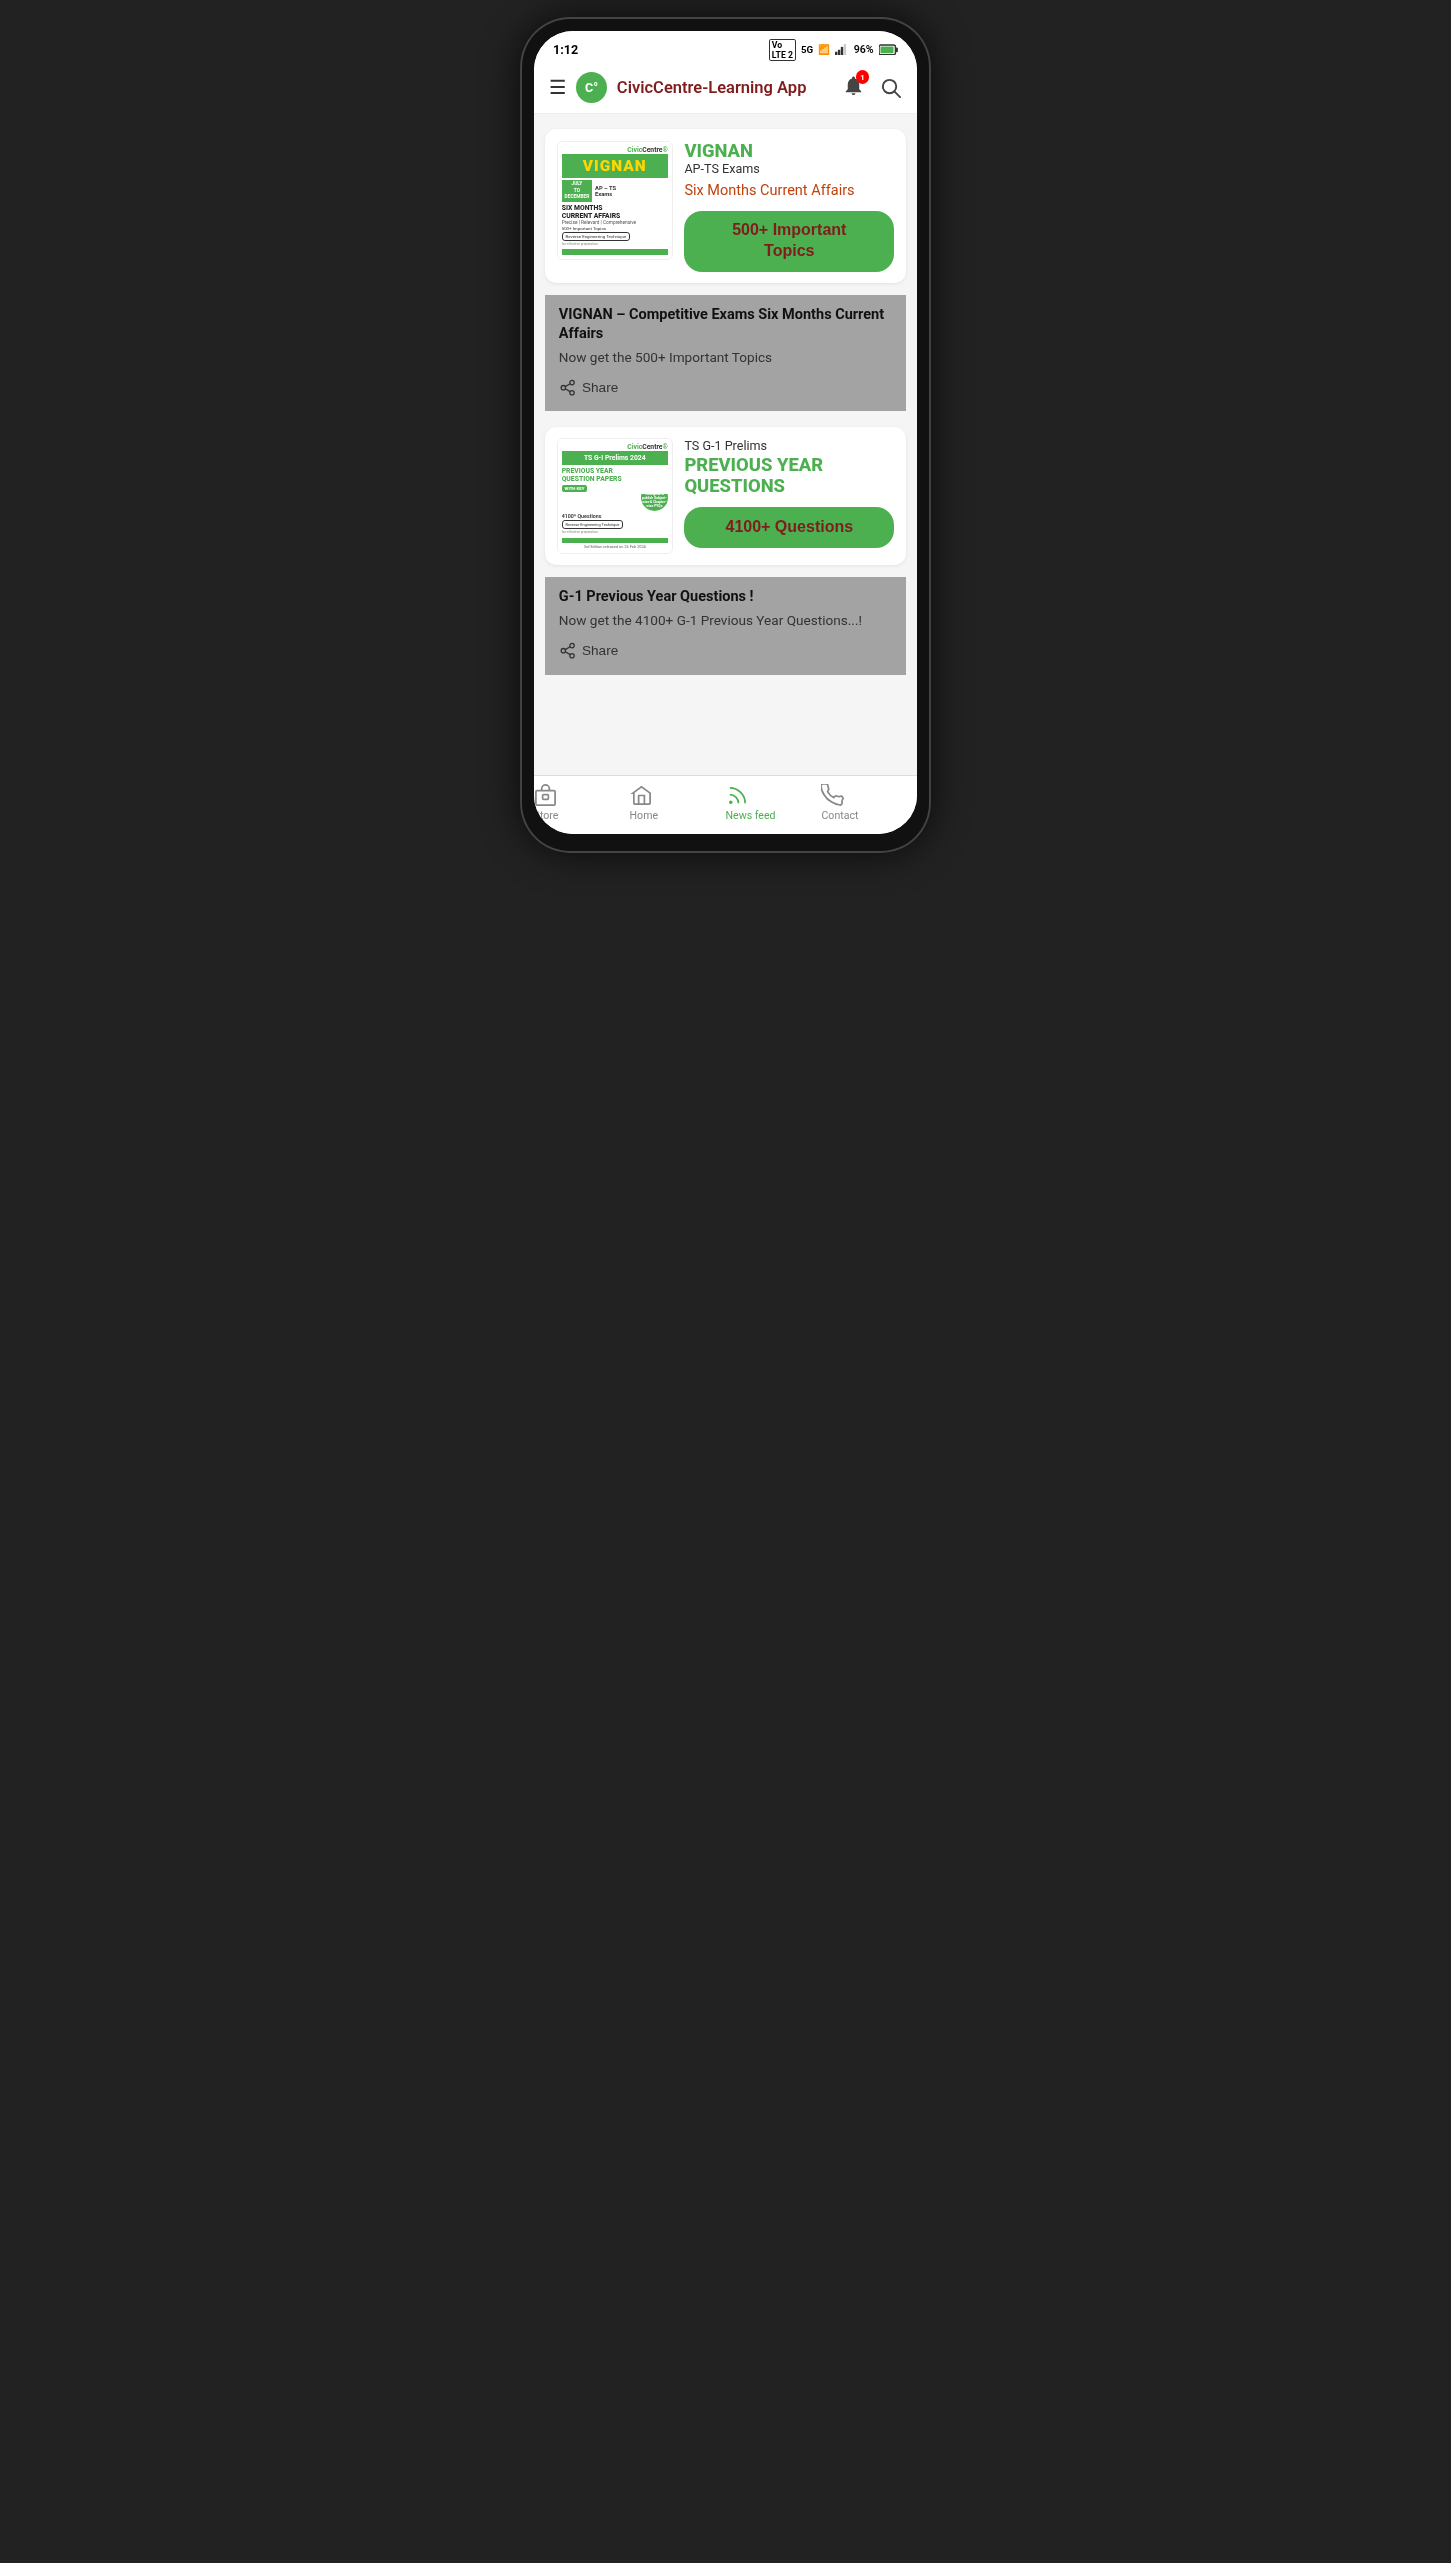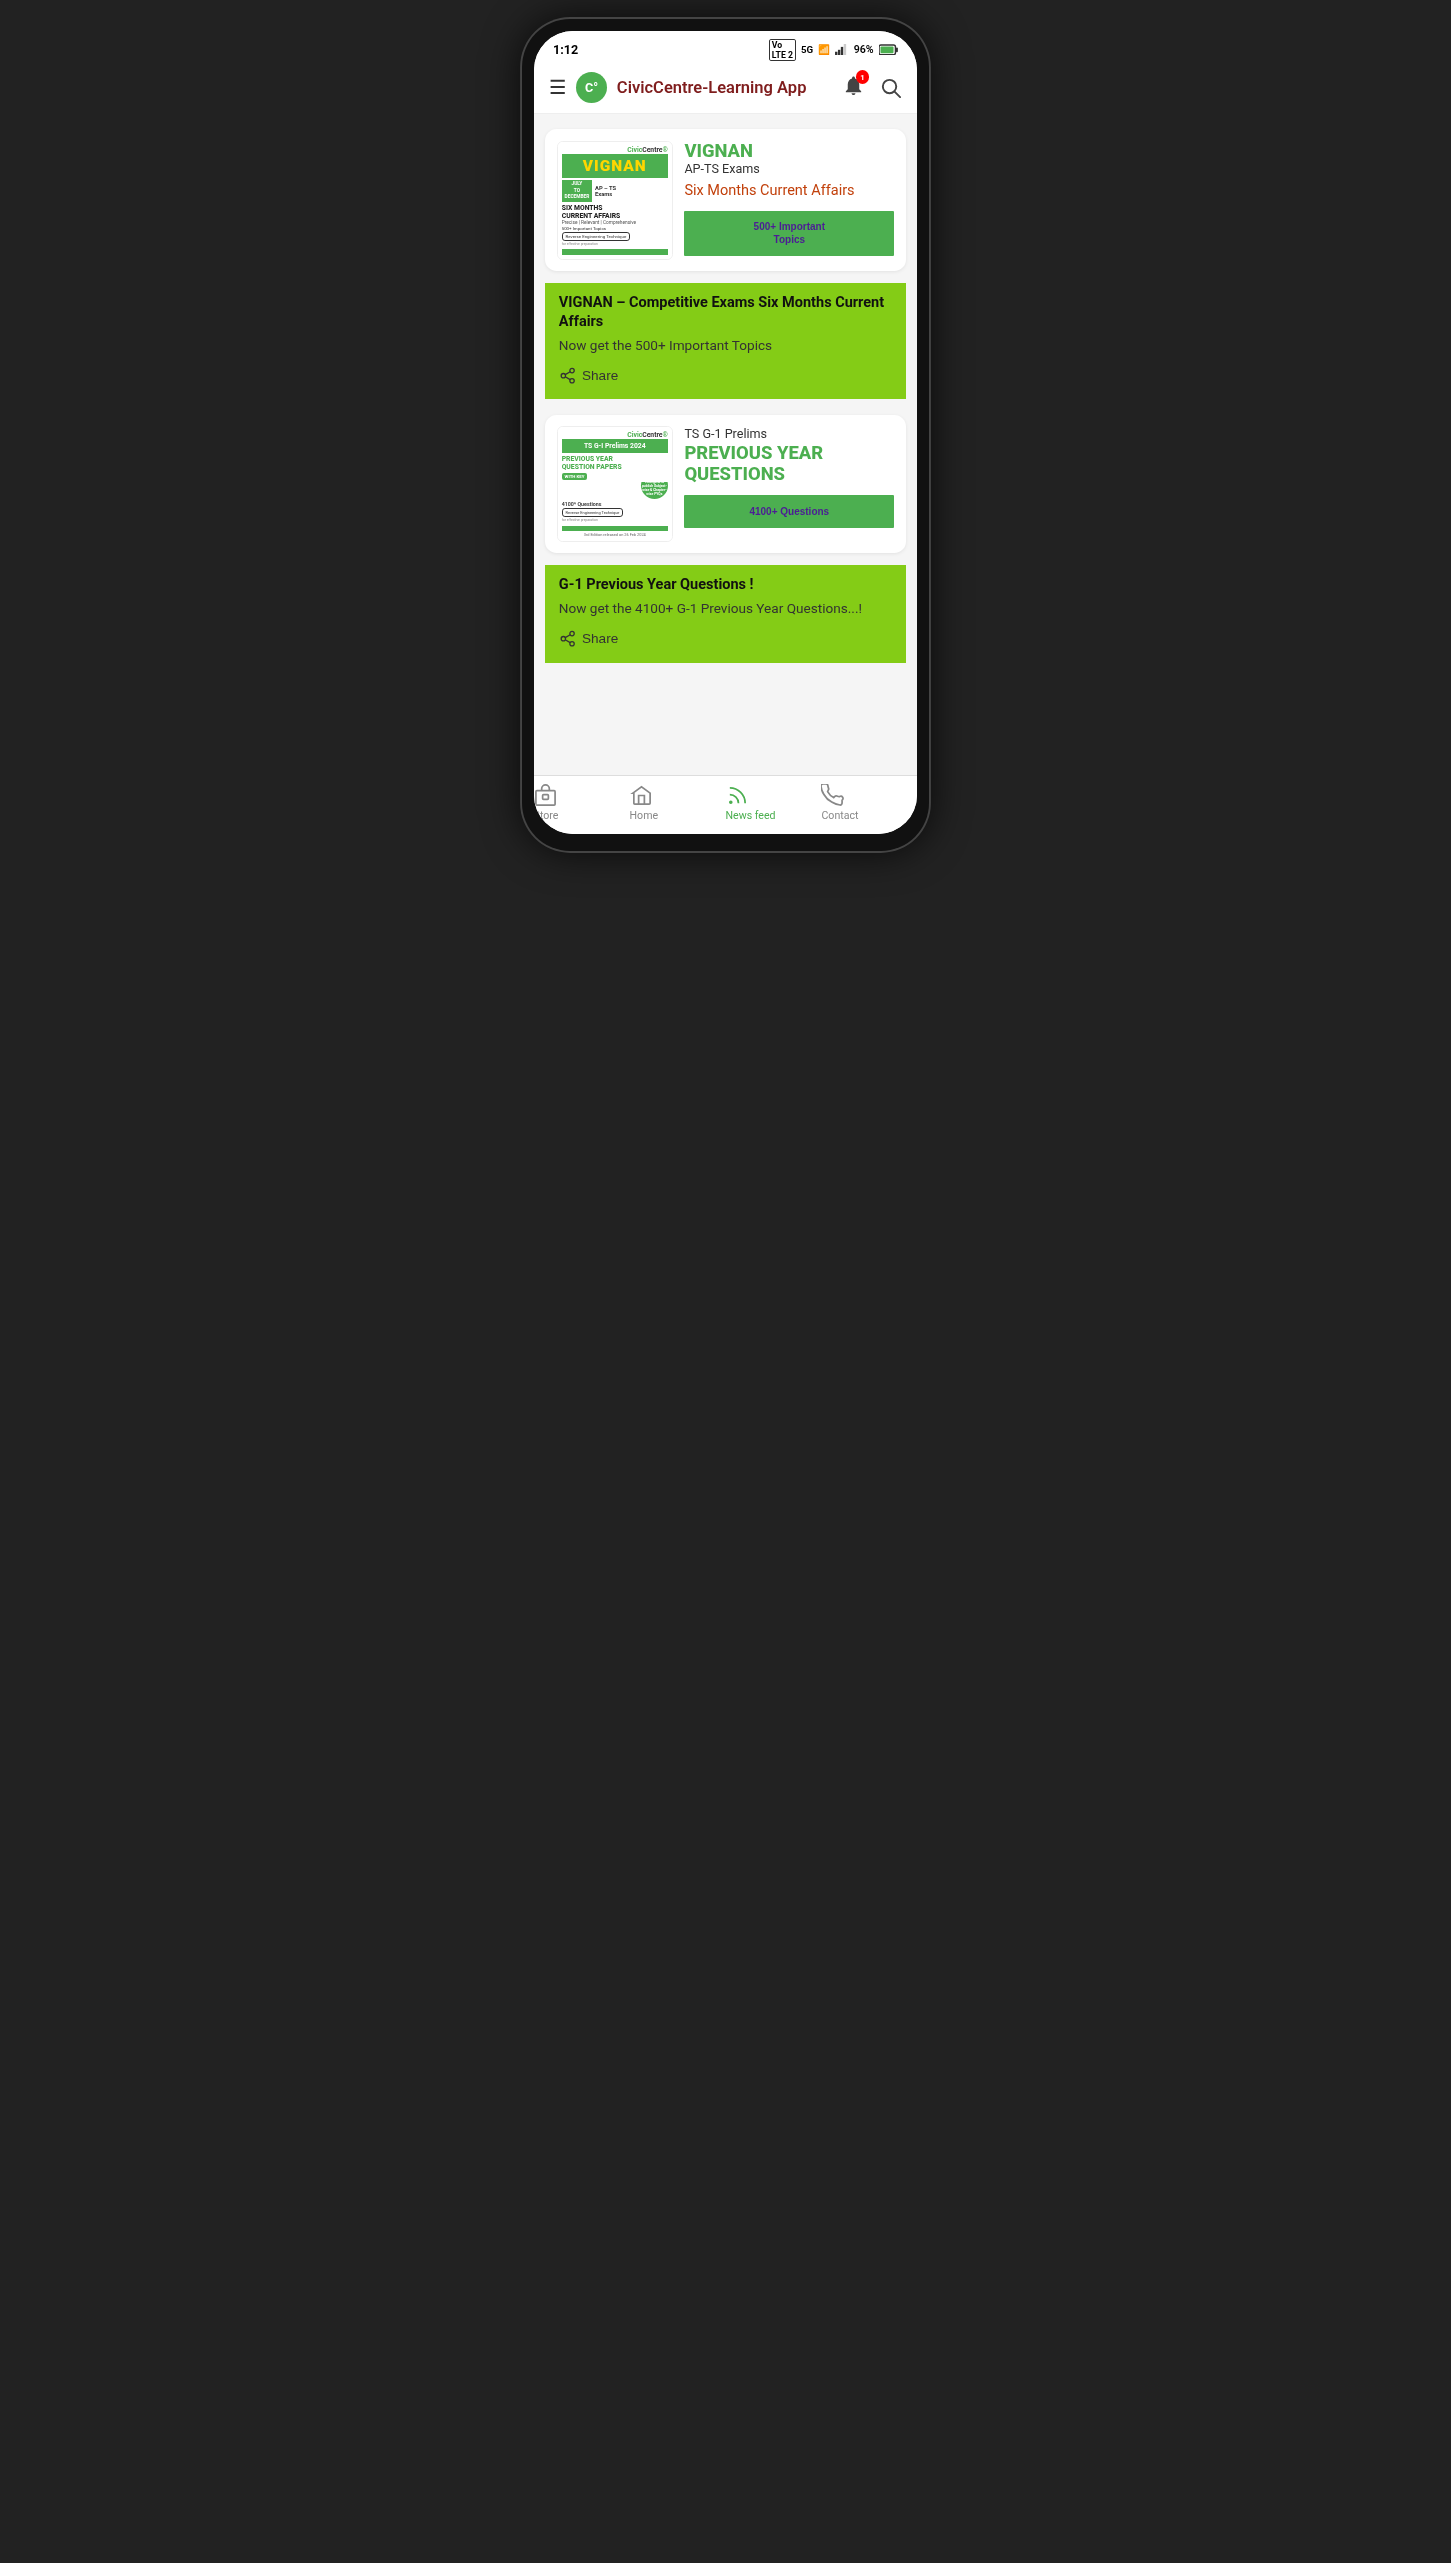--- a/index.html
+++ b/index.html
@@ -223,34 +223,34 @@
     }
     .card-description {
       font-size: 14.5px;
       font-weight: 400;
       color: #c2410c;
       margin: 5.8px 0 9.7px;
       line-height: 1.3;
     }
     .cta-button {
       background: #4CAF50;
-      color: #4c1d95;
+      color: #7f1d1d;
       border: none;
-      border-radius: 1px;
+      border-radius: 18px;
       padding: 9.7px 13.6px;
-      font-size: 10px;
+      font-size: 16px;
       font-weight: 700;
       cursor: pointer;
       width: 100%;
       text-align: center;
       line-height: 1.3;
     }
     
     .post-text-area {
-      background: #84cc16;
+      background: #a3a3a3;
       padding: 11.6px 13.6px 7.7px;
     }
     .post-title {
       font-size: 14.5px;
       font-weight: 700;
       color: #111;
       margin-bottom: 3.9px;
       line-height: 1.3;
     }
     .post-desc {

